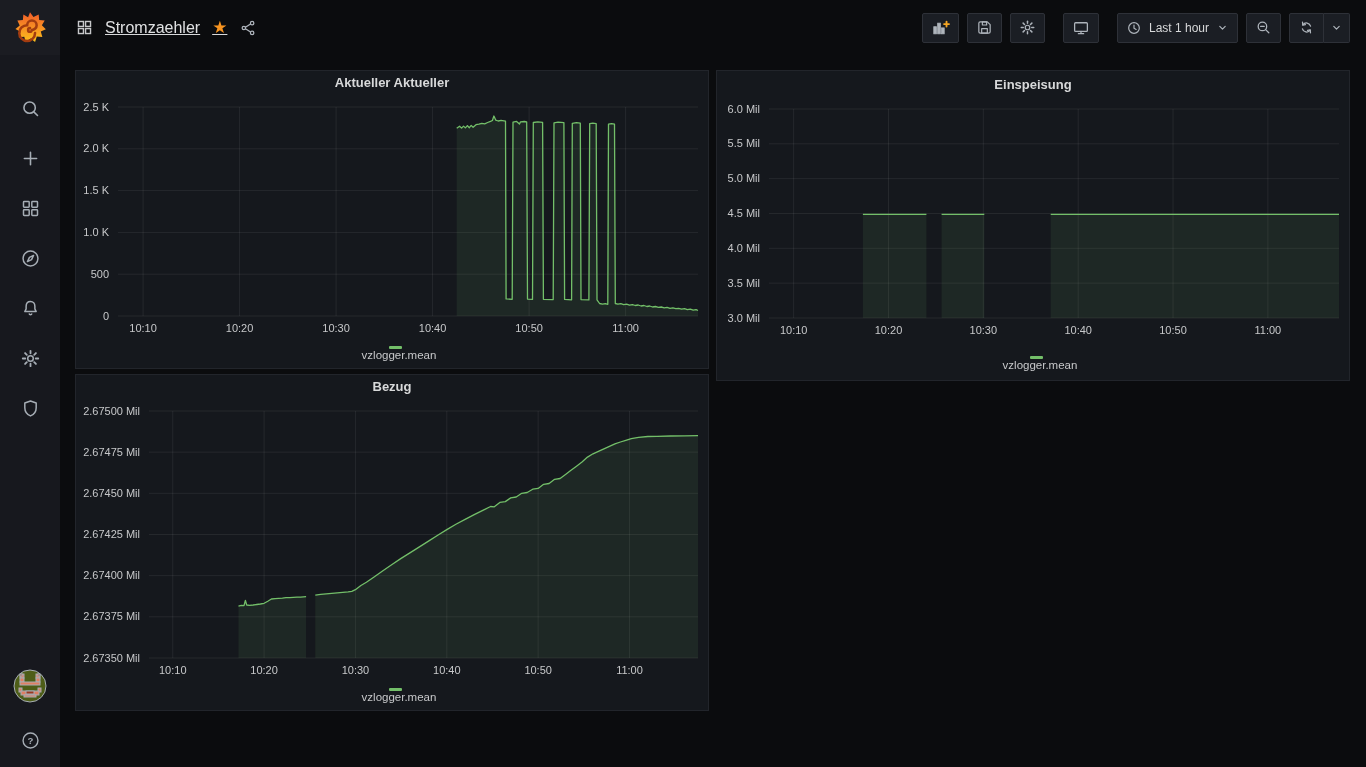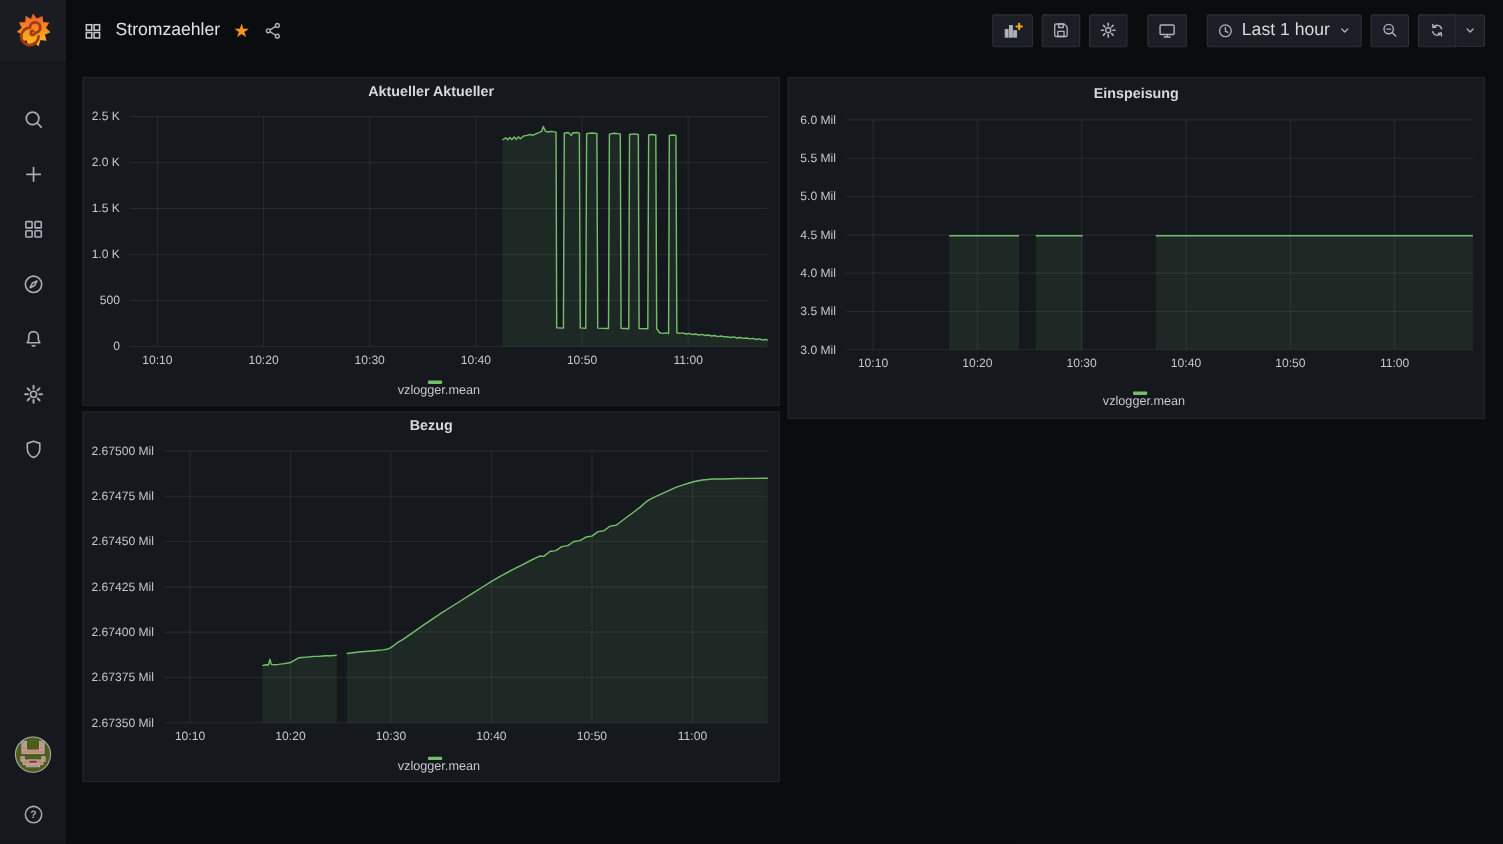--- a/index.html
+++ b/index.html
@@ -12,28 +12,28 @@
               background:#1b1c22; cursor:pointer; }
   .side-menu { margin-top:40px; display:flex; flex-direction:column; align-items:center; gap:24px; }
   .side-item { width:40px; height:26px; display:flex; align-items:center; justify-content:center;
                color:#a6adb5; cursor:pointer; }
   .side-item svg { stroke:#a6adb5; }
   .side-bottom { position:absolute; bottom:14px; left:0; width:60px;
                  display:flex; flex-direction:column; align-items:center; gap:24px; }
   
   .topnav { position:absolute; left:60px; top:0; width:1306px; height:55px;
             background:#0b0c0e; display:flex; align-items:center; padding:0 16px; }
-  .nav-left { display:flex; align-items:flex-end; gap:12px; }
+  .nav-left { display:flex; align-items:flex-start; gap:12px;text-decoration:underline; }
   .nav-title { font-size:16px; color:#e0e1e2; cursor:pointer; }
   .star { font-size:17px; color:#f79420; line-height:1; cursor:pointer; }
   .nav-right { margin-left:auto; display:flex; align-items:center; }
   .tb-btn { height:30px; min-width:33px; padding:0 8px; display:flex; align-items:center; justify-content:center;
             background:#1b1e24; border:1px solid #2e3138; border-radius:2px; color:#aeb4bb; cursor:pointer; gap:7px; }
   .tb-btn svg { stroke:#aeb4bb; }
-  .tb-text { font-size:16px; color:#d8d9da; white-space:nowrap; }
+  .tb-text { font-size:12px; color:#d8d9da; white-space:nowrap; }
   .gap8 { margin-left:8px; } .gap18 { margin-left:18px; }
   .joined { display:flex; } 
   .joined .tb-btn:first-child { border-top-right-radius:0; border-bottom-right-radius:0; }
   .joined .tb-btn:last-child { border-left:none; border-top-left-radius:0; border-bottom-left-radius:0; min-width:26px; padding:0 4px; }
   
   .dashboard { position:absolute; left:60px; top:55px; width:1306px; height:712px; background:#0b0c0e; }
   .panel { position:absolute; background:#15181d; border:1px solid #22252b; display:flex; flex-direction:column; }
   .panel-header { height:26px; display:flex; align-items:center; justify-content:center; cursor:pointer; }
   .panel-title { font-size:13px; font-weight:700; color:#d8d9da; }
   .chart-body { flex:1; position:relative; cursor:crosshair; }

